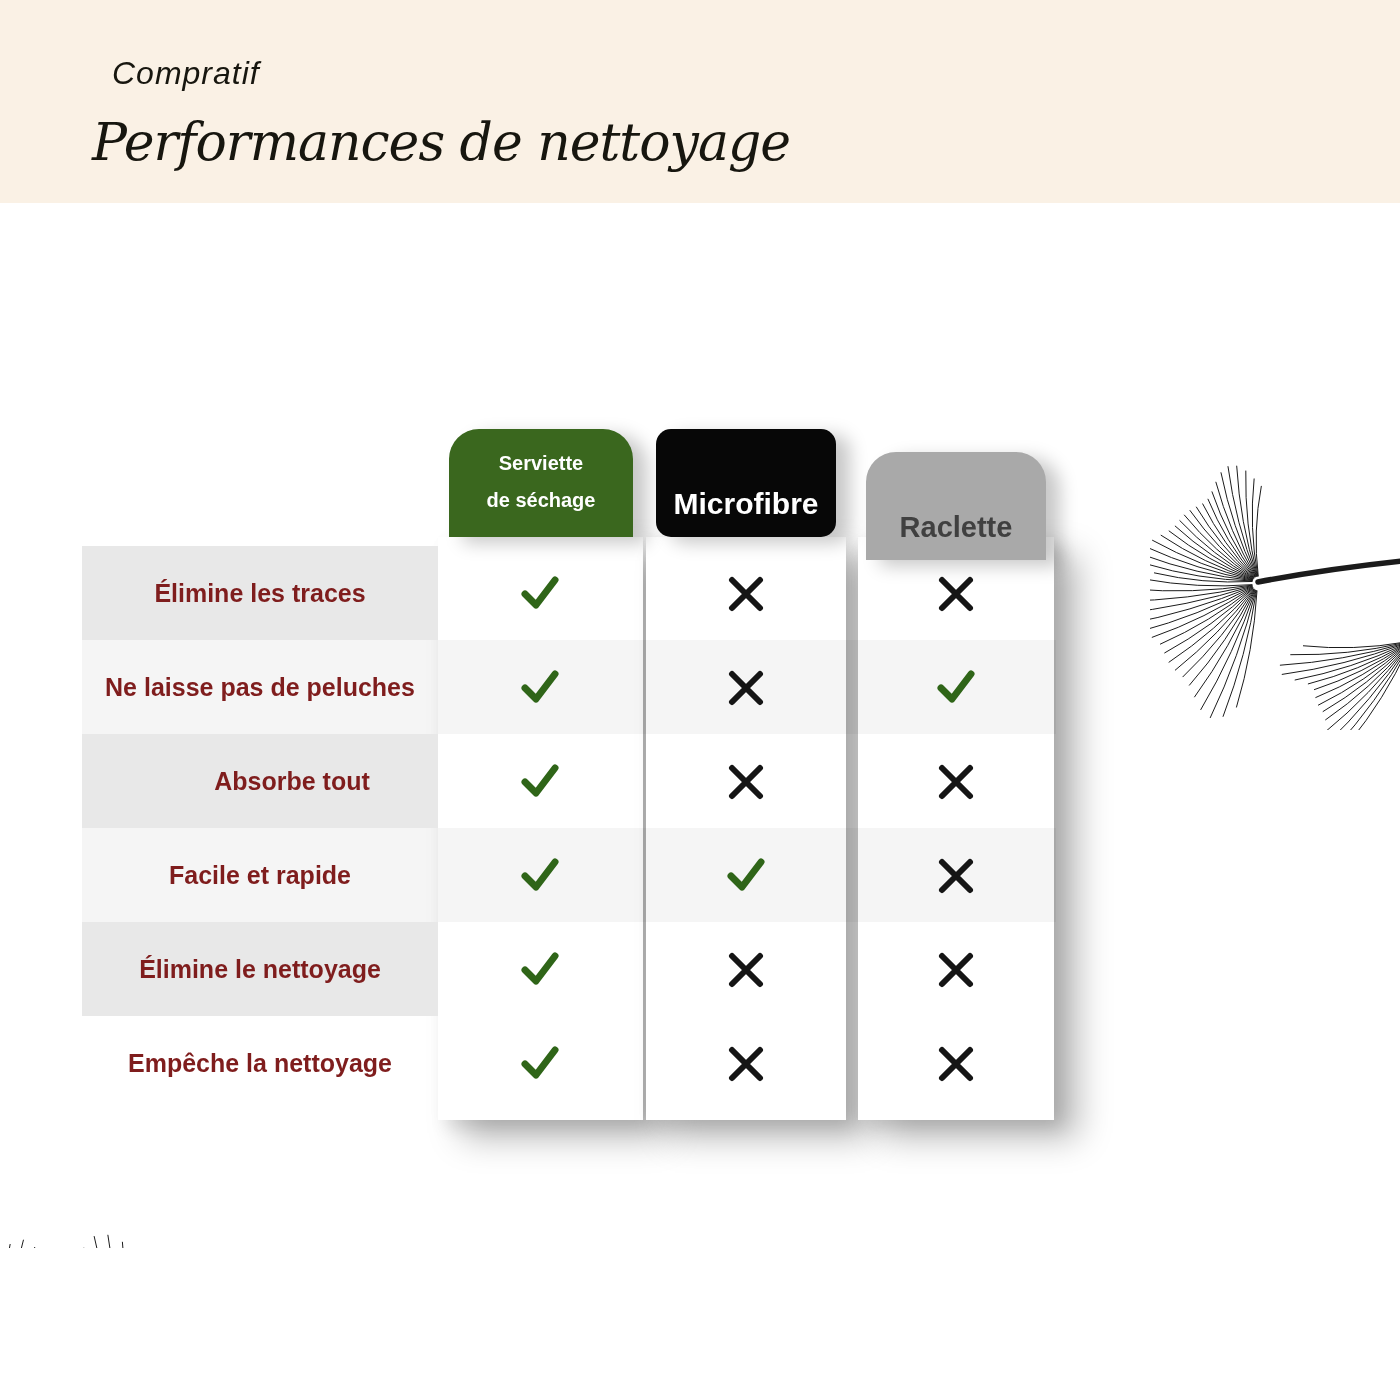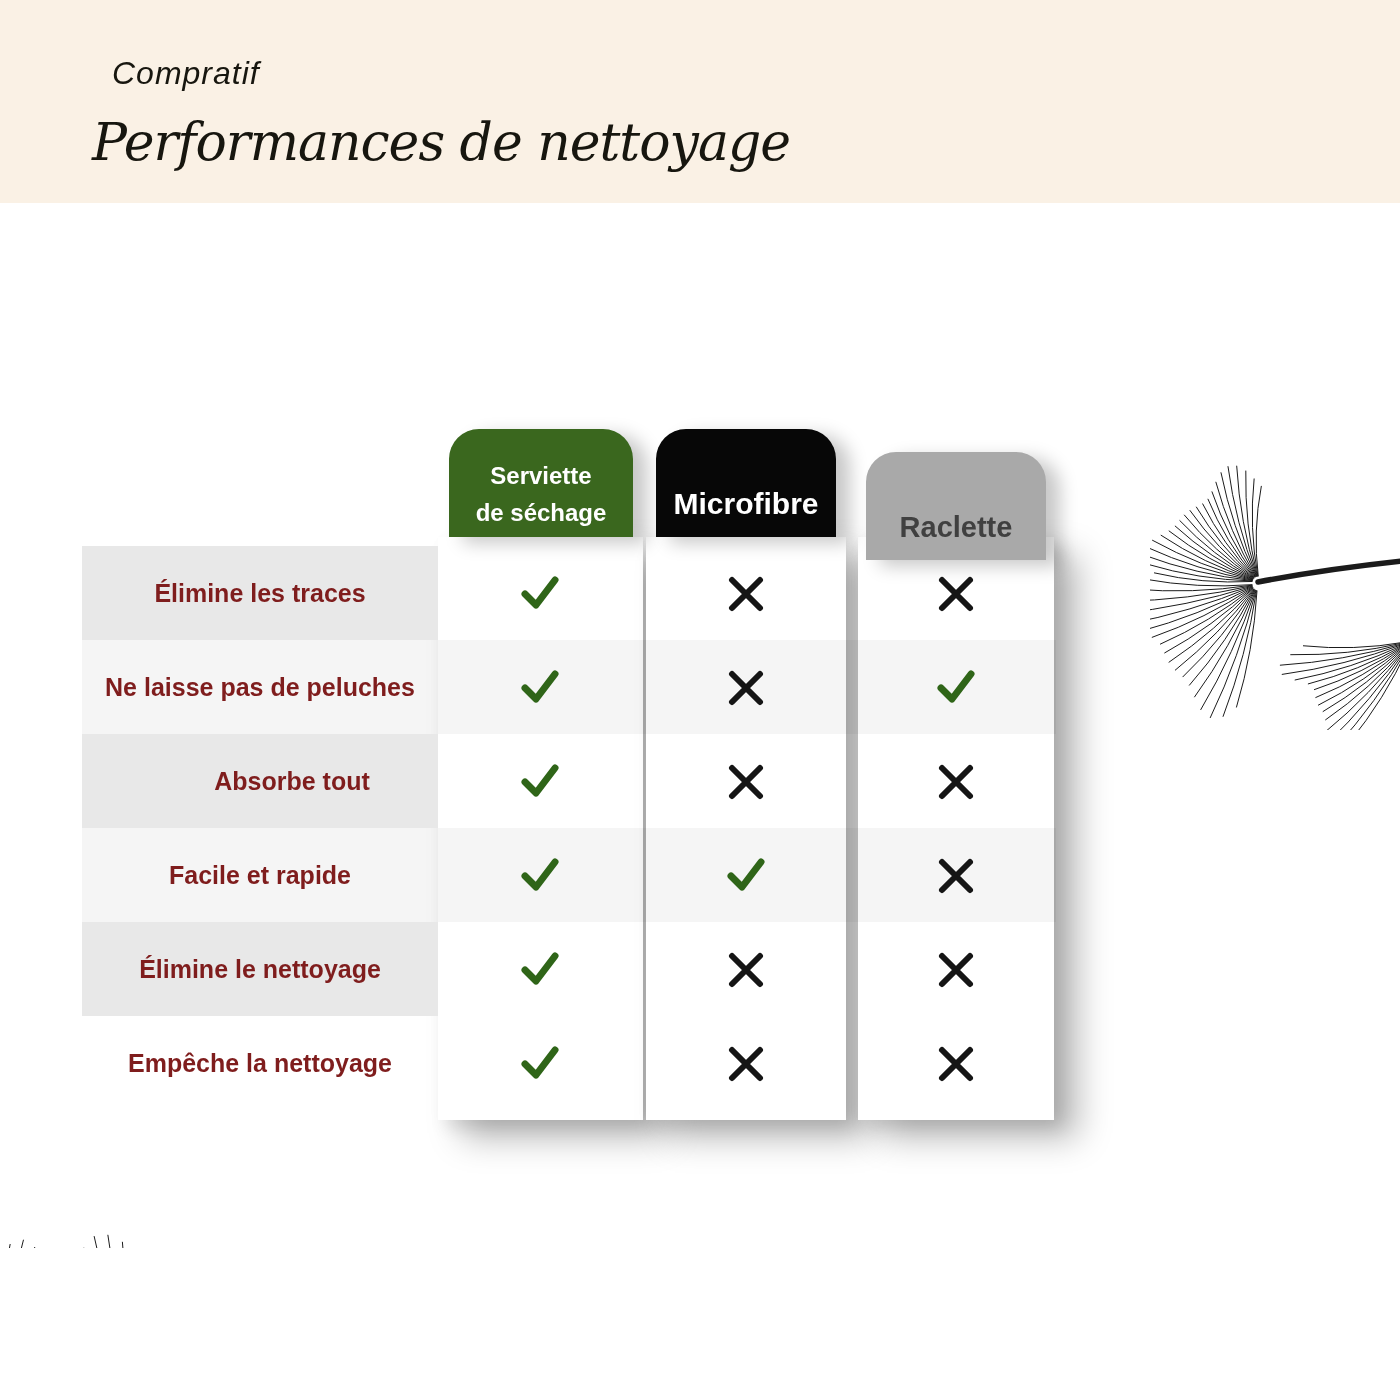--- a/index.html
+++ b/index.html
@@ -67,21 +67,21 @@
     display: flex;
     flex-direction: column;
     justify-content: flex-end;
     align-items: center;
     box-sizing: border-box;
     color: #ffffff;
     font-weight: 700;
     text-align: center;
     box-shadow: 14px 6px 18px rgba(0,0,0,0.22);
   }
-  #pill-1 { left: 449px; width: 184px; font-size: 24px; line-height: 37px; padding-bottom: 6px; }
+  #pill-1 { left: 449px; width: 184px; font-size: 20px; line-height: 37px; padding-bottom: 18px; }
   #pill-2 { left: 656px; width: 180px; font-size: 30px; padding-bottom: 16px; }
   #pill-3 { left: 866px; width: 180px; font-size: 29px; padding-bottom: 16px; }
 
   
   .stripe-dark {
     position: absolute;
     left: 82px; width: 356px; height: 94px;
     background: #E8E8E8;
     z-index: 2;
   }
@@ -141,21 +141,21 @@
     </svg>
 
   <div class="card" id="card-1"></div>
   <div class="card" id="card-2"></div>
   <div class="card" id="card-3"></div>
 
   <div class="pill" id="pill-1" style="background: rgb(58, 103, 30); color: rgb(255, 255, 255);">
     <span>Serviette</span>
     <span>de séchage</span>
   </div>
-  <div class="pill" id="pill-2" style="background: rgb(7, 7, 7); color: rgb(255, 255, 255);">
+  <div class="pill" id="pill-2" style="background: rgb(7, 7, 7); color: rgb(255, 255, 255); border-radius: 15px;">
     <span>Microfibre</span>
   </div>
   <div class="pill" id="pill-3" style="background: rgb(169, 169, 169); color: #404040; margin-top: 23px;">
     <span>Raclette</span>
   </div>
 
   <div id="rows-layer">
       <div class="stripe-dark" style="top: 546px;"></div>
       <div class="row-label" style="top: 546px;">Élimine les traces</div>
       <span class="mark" style="left: 540px; top: 593px;">

